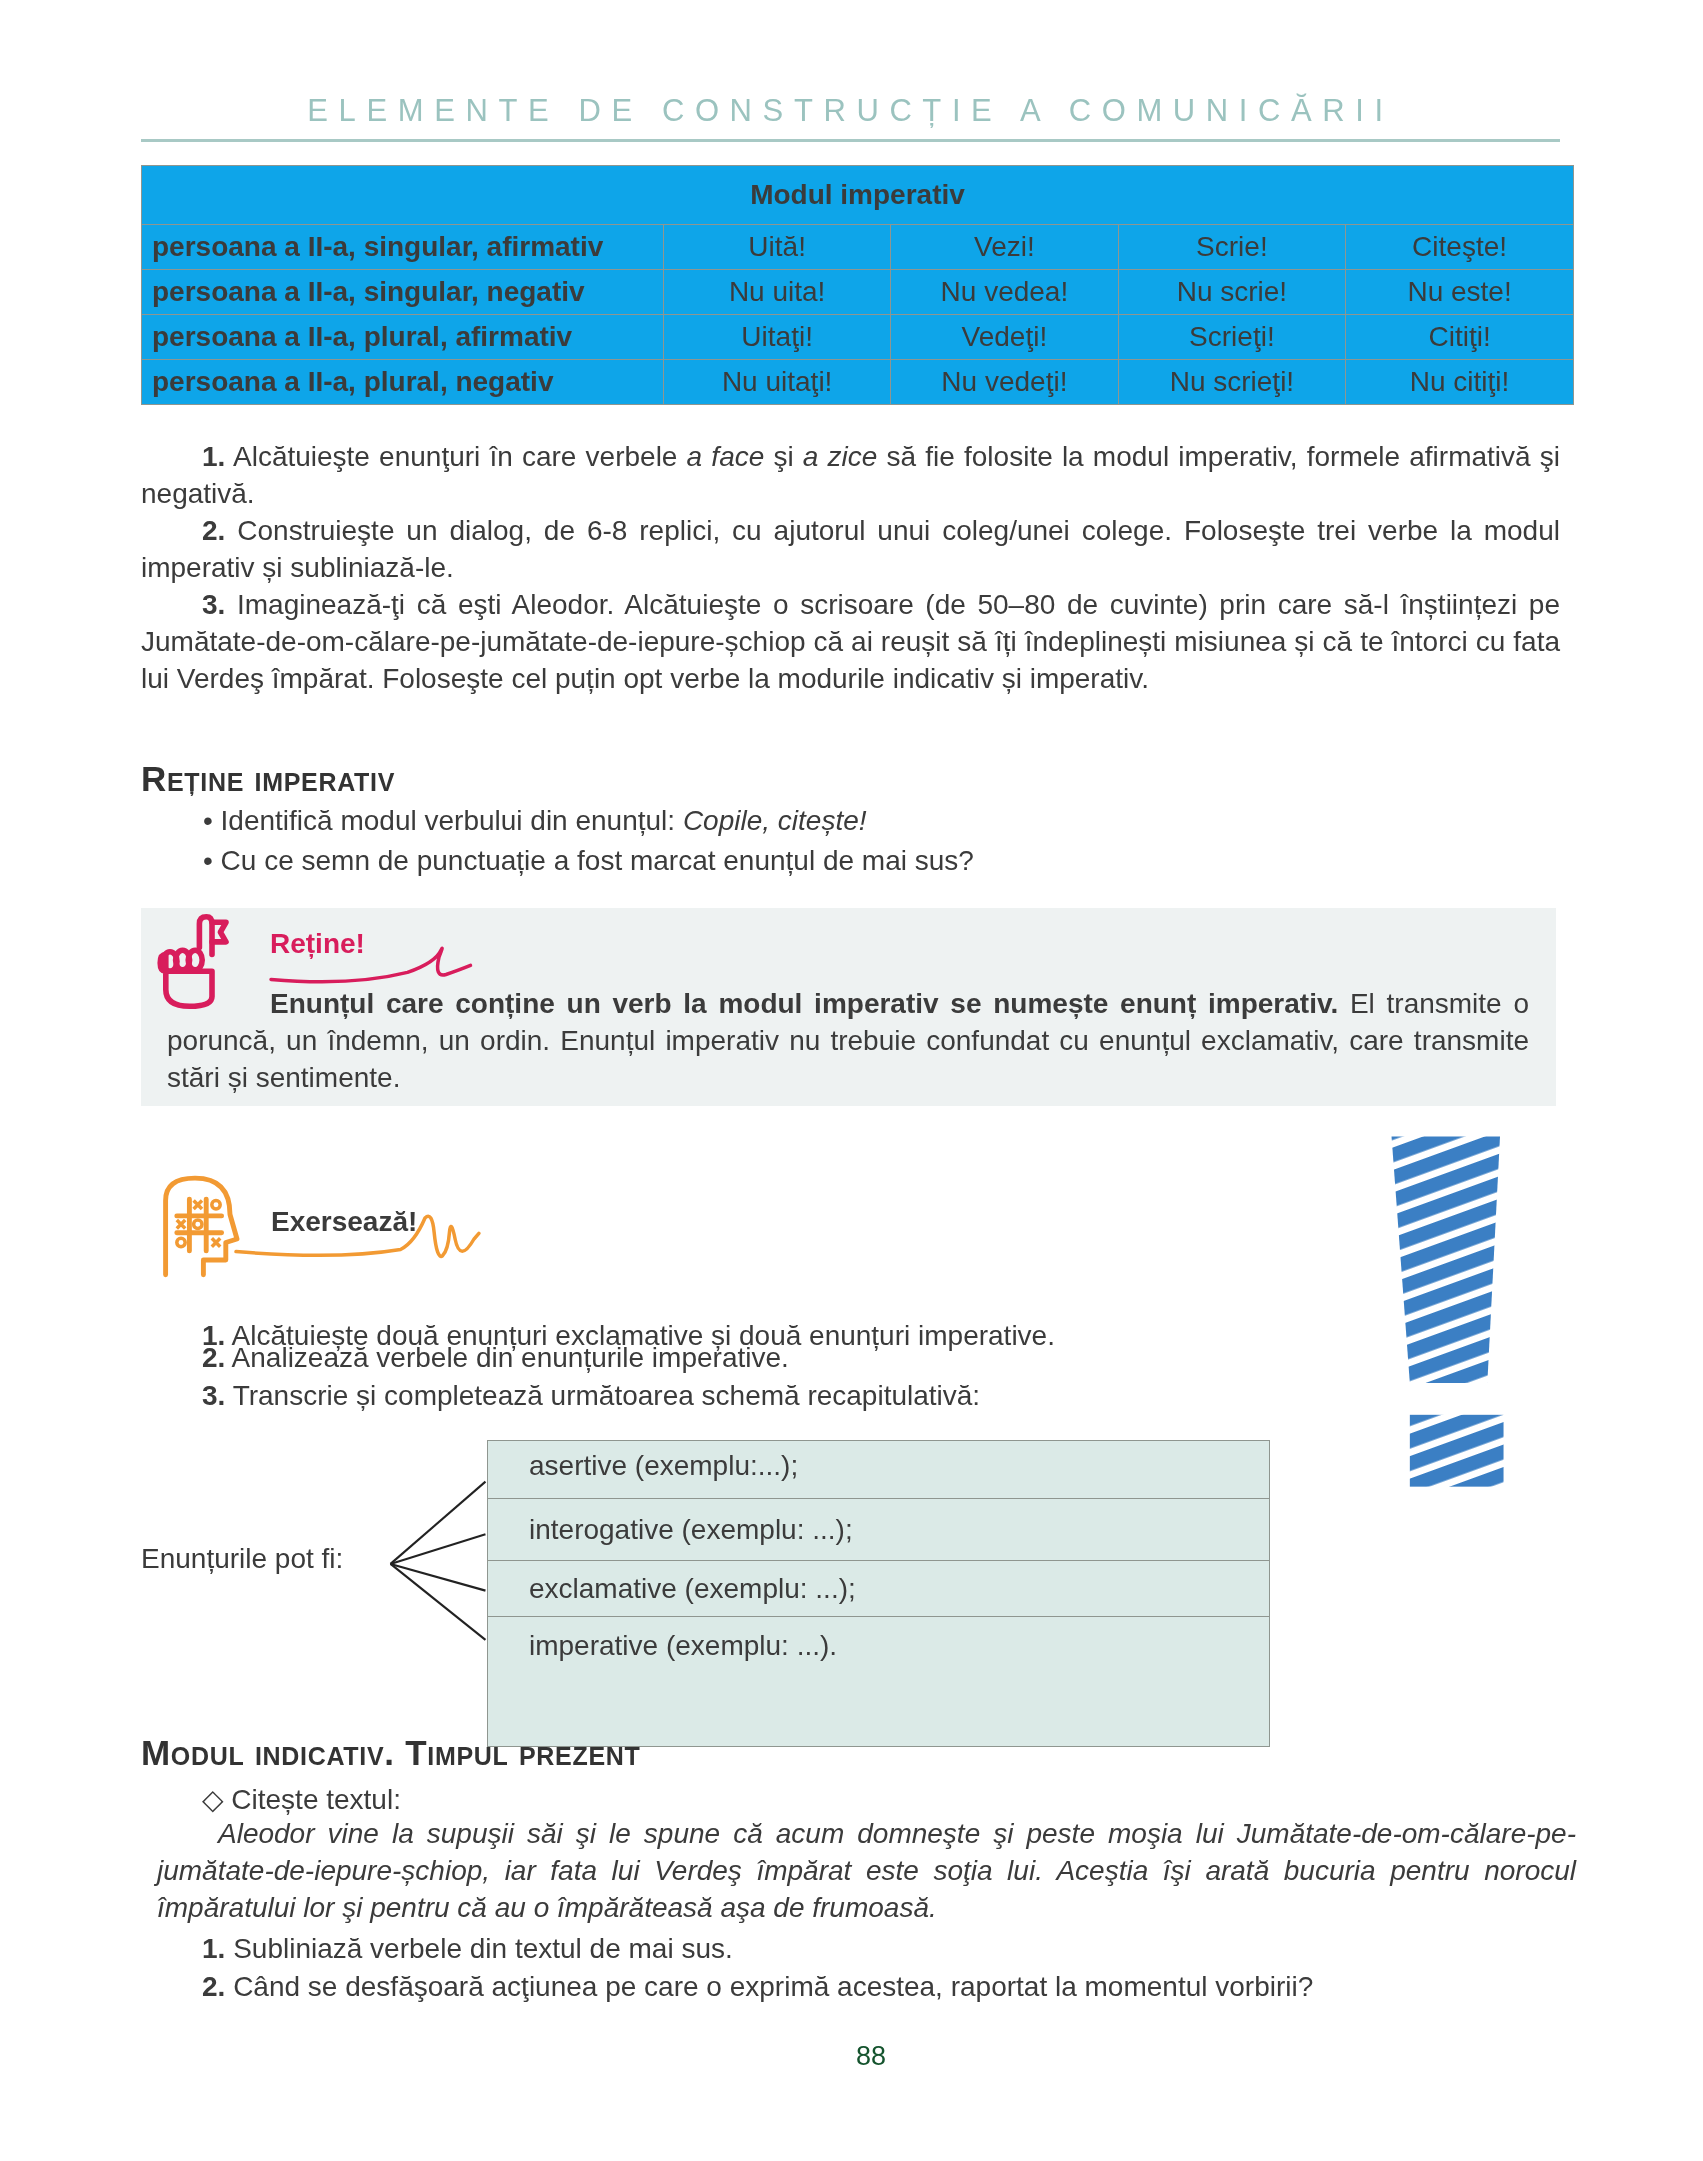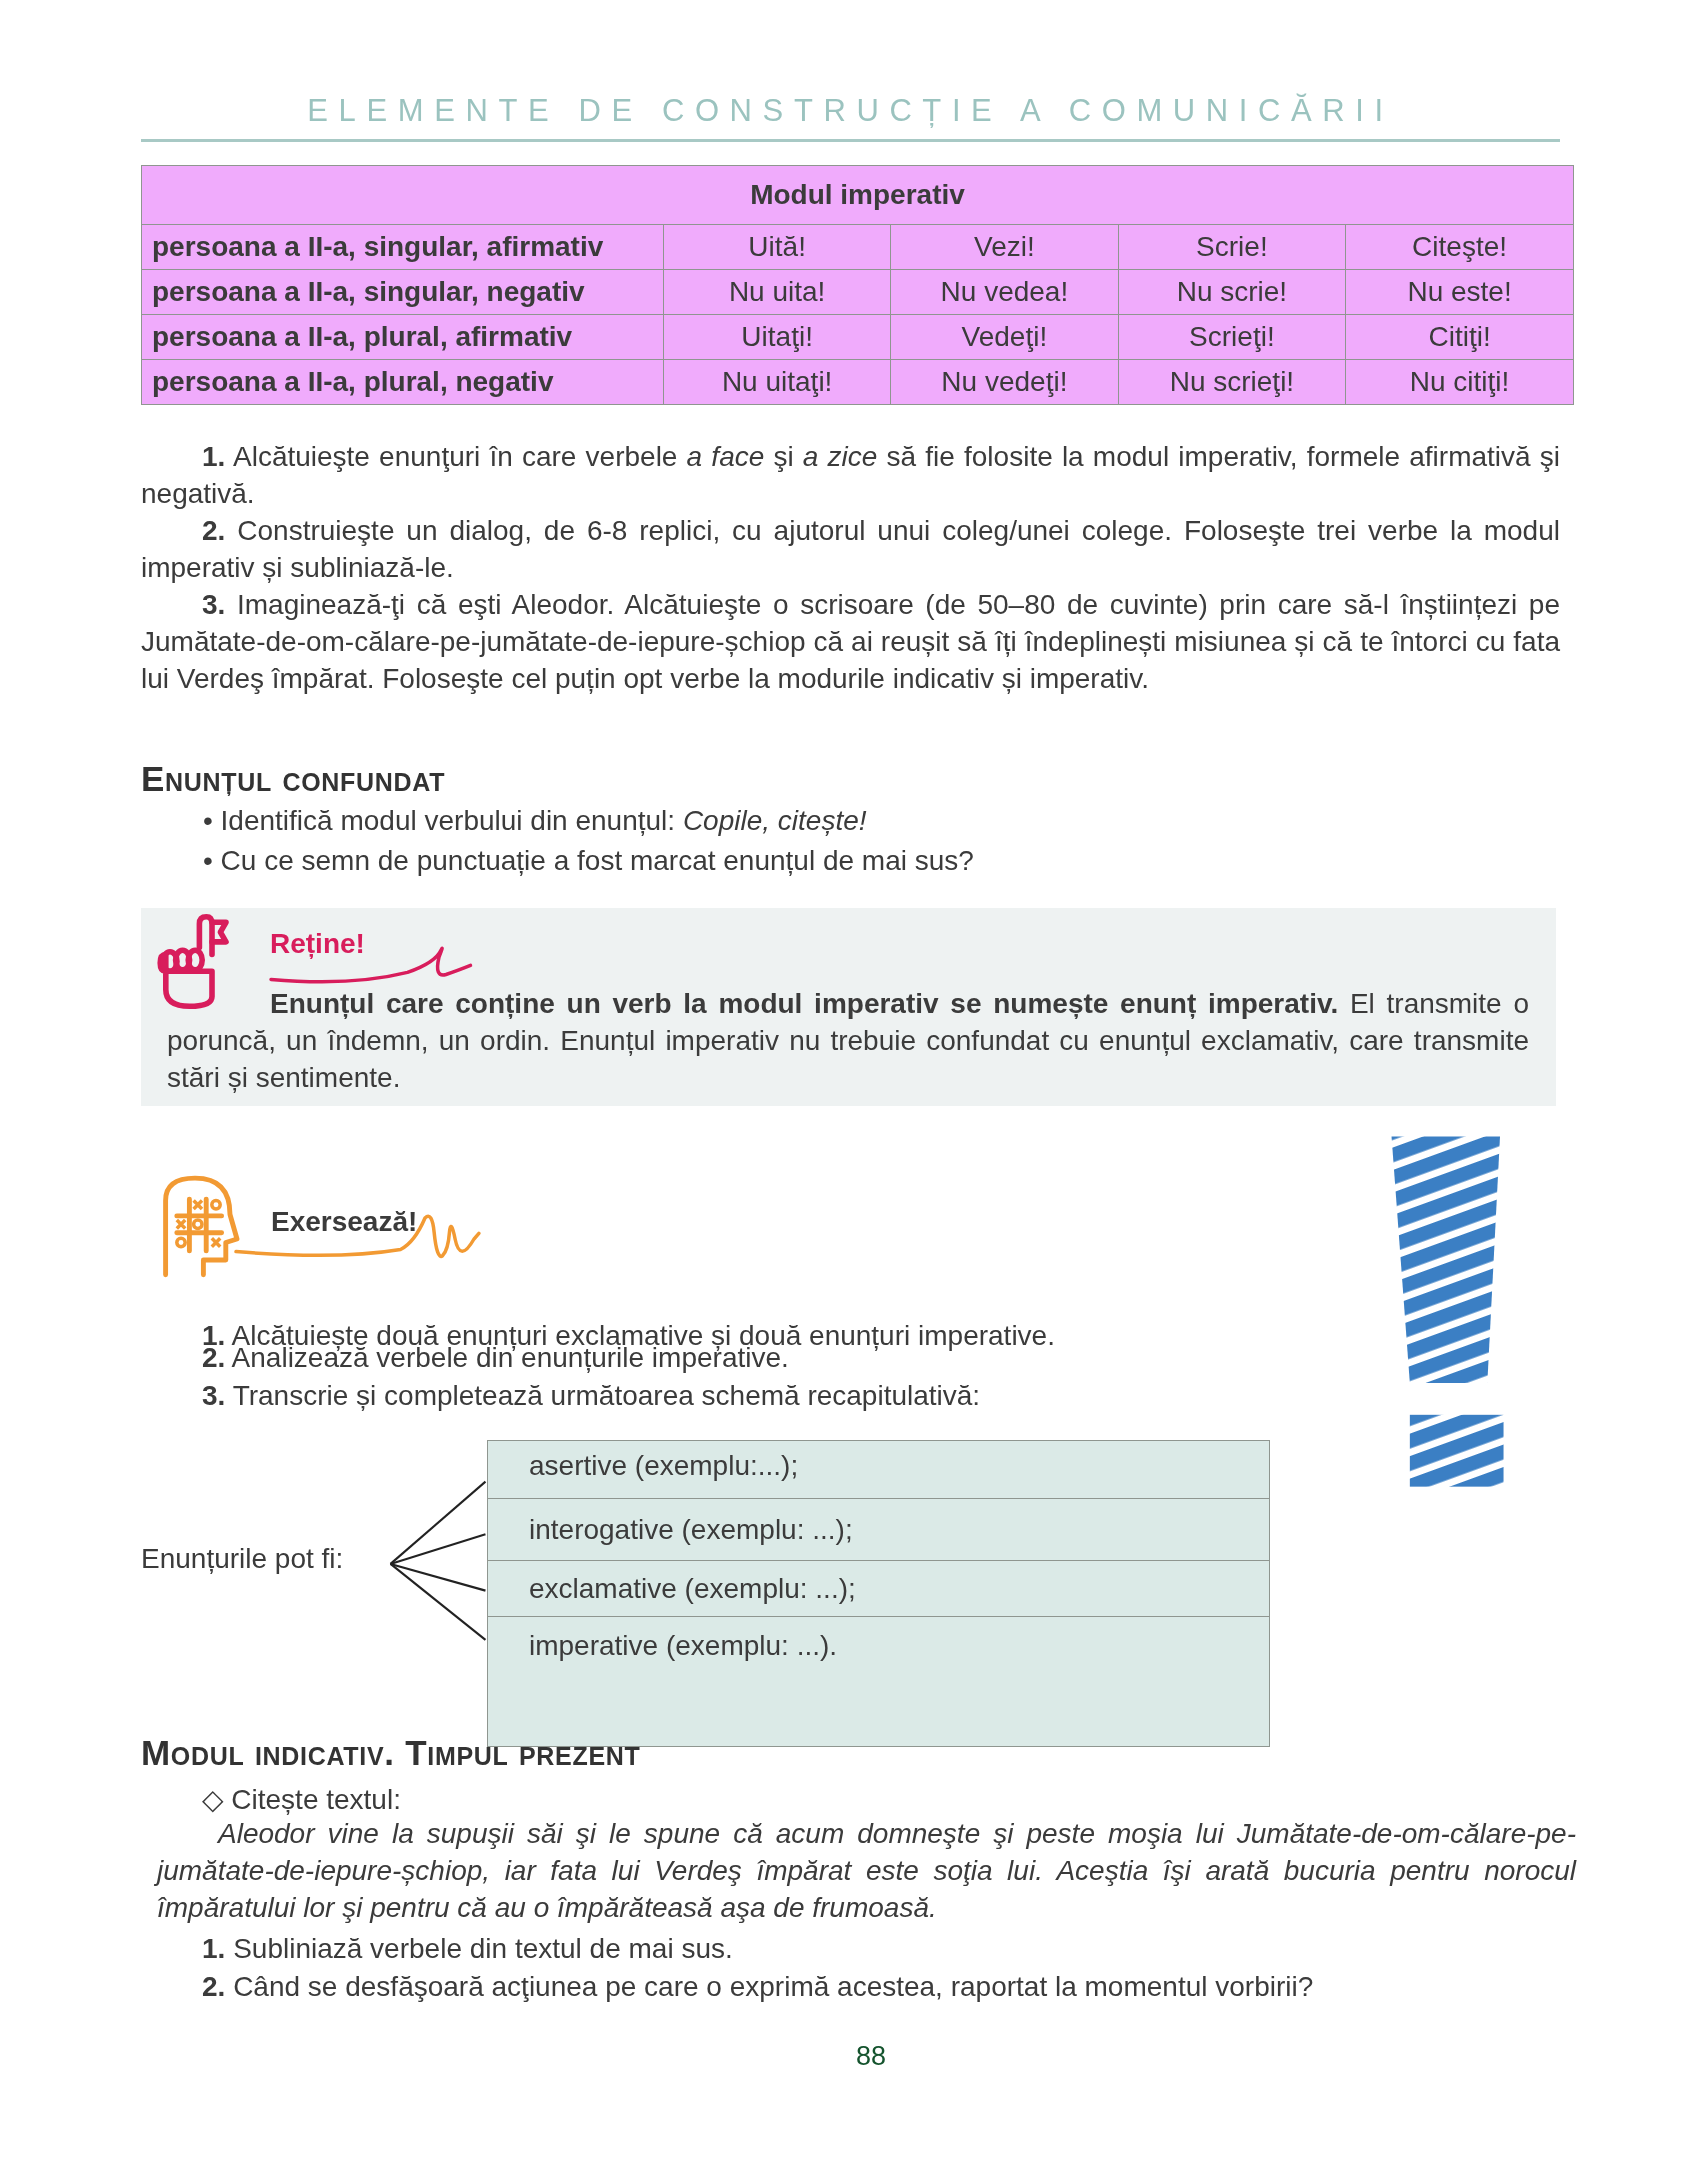--- a/index.html
+++ b/index.html
@@ -4,21 +4,21 @@
 <style>
   html, body { margin:0; padding:0; background:#ffffff; }
   body { width:1704px; height:2161px; position:relative; overflow:hidden;
          font-family:"Liberation Sans", "DejaVu Sans", sans-serif; color:#3b3b3b; }
   .abs { position:absolute; }
   .running-head { left:141px; width:1419px; top:93px; text-align:center;
                   font-size:31px; letter-spacing:10.6px; color:#9bc3bf; white-space:nowrap; }
   .head-rule { left:141px; top:139px; width:1419px; height:2.8px; background:#a8c9c5; }
 
   table.imp { position:absolute; left:141px; top:165px; width:1433px; border-collapse:collapse;
-              background:#f0abfc; font-size:28px; }
+              background:#0ea5e9; font-size:28px; }
   table.imp td, table.imp th { border:1.4px solid #8f9690; padding:0 10px; height:44px; }
   table.imp th { height:58px; font-weight:bold; text-align:center; }
   table.imp td.rowh { font-weight:bold; text-align:left; width:503px; white-space:nowrap; }
   table.imp td.cell { text-align:center; width:211px; }
 
   .para { font-size:28px; line-height:37px; text-align:justify; }
   .para b { font-weight:bold; }
   .indent { text-indent:61px; }
 
   .section-h { font-size:35px; font-weight:bold; color:#333; font-variant:small-caps; letter-spacing:0.7px; }
@@ -81,21 +81,21 @@
 <div class="abs para indent" style="left:141px; top:438px; width:1419px;">
   <b>1.</b><span> Alcătuieşte enunţuri în care verbele </span><i>a face</i><span> şi </span><i>a zice</i><span> să fie folosite la modul imperativ, formele afirmativă şi negativă.</span>
 </div>
 <div class="abs para indent" style="left:141px; top:512px; width:1419px;">
   <b>2.</b><span> Construieşte un dialog, de 6-8 replici, cu ajutorul unui coleg/unei colege. Foloseşte trei verbe la modul imperativ și subliniază-le.</span>
 </div>
 <div class="abs para indent" style="left:141px; top:586px; width:1419px;">
   <b>3.</b><span> Imaginează-ţi că eşti Aleodor. Alcătuieşte o scrisoare (de 50–80 de cuvinte) prin care să-l înștiințezi pe Jumătate-de-om-călare-pe-jumătate-de-iepure-șchiop că ai reușit să îți îndeplinești misiunea și că te întorci cu fata lui Verdeş împărat. Foloseşte cel puțin opt verbe la modurile indicativ și imperativ.</span>
 </div>
 
-<div class="abs section-h" style="left:141px; top:759px;">Enunțul confundat</div>
+<div class="abs section-h" style="left:141px; top:759px;">Reține imperativ</div>
 
 <div class="abs para" style="left:203px; top:802px; width:1267px;">
   <span>• </span><span>Identifică modul verbului din enunțul: </span><i>Copile, citește!</i>
 </div>
 <div class="abs para" style="left:203px; top:842px; width:1267px;">
   <span>• </span><span>Cu ce semn de punctuație a fost marcat  enunțul de mai sus?</span>
 </div>
 
 <div class="abs retine-box"></div>
 <svg class="abs" style="left:156px; top:912px;" width="77" height="99" viewBox="0 0 110 140">

